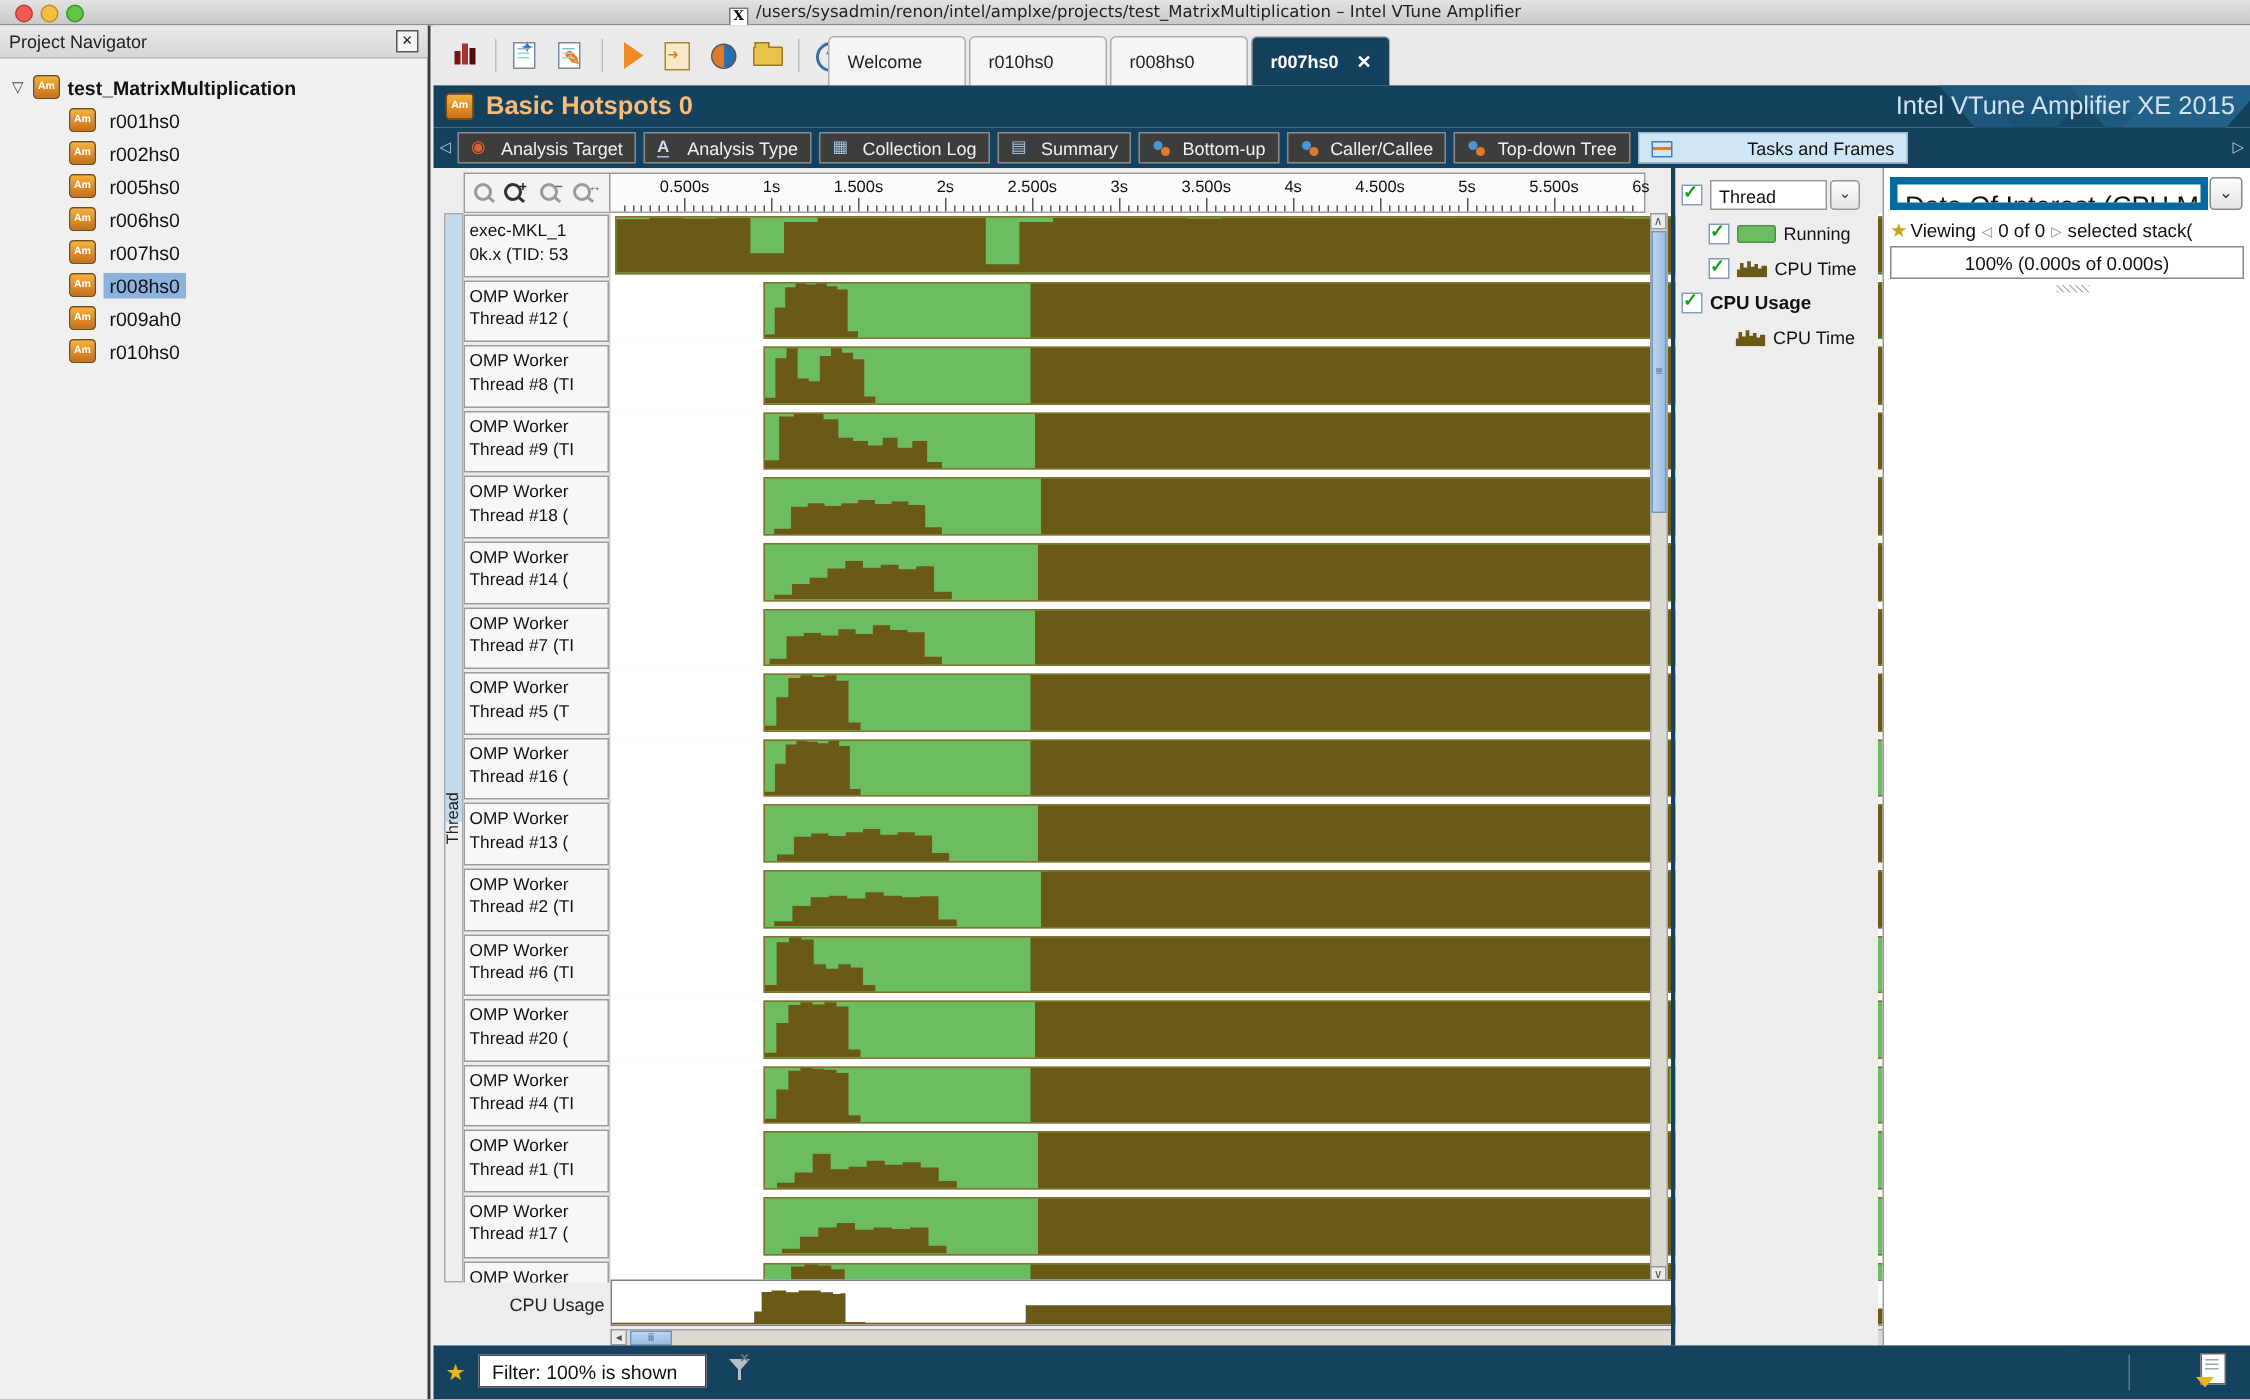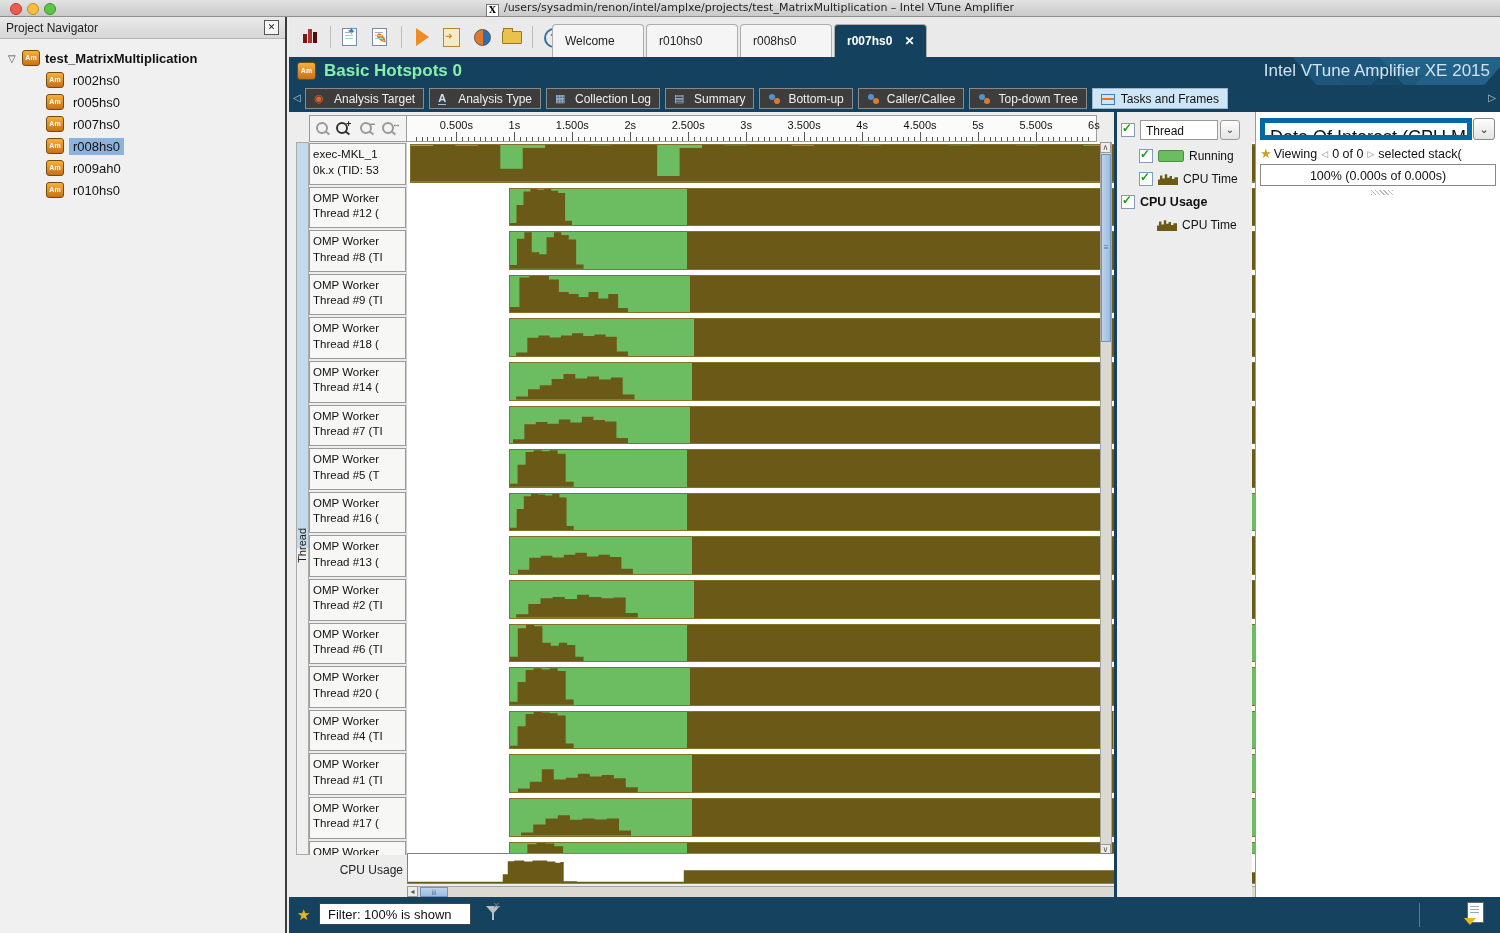--- a/index.html
+++ b/index.html
@@ -70,32 +70,32 @@
   
   #banner{left:0;top:40px;width:1211px;height:28px;background:#14425e;overflow:hidden;}
   #vp-strip{left:0;top:68px;width:1211px;height:27px;background:#14425e;overflow:visible;}
   #zigzag{left:935px;top:40px;width:276px;height:55px;overflow:hidden;}
   .zz{position:absolute;border-style:solid;}
   .zz1{left:60px;top:-10px;border-width:0 60px 70px 60px;border-color:transparent transparent #1d567a transparent;transform:rotate(180deg);}
   .zz2{left:150px;top:-6px;border-width:0 70px 80px 70px;border-color:transparent transparent #246189 transparent;transform:rotate(180deg);}
   .zz3{left:110px;top:18px;border-width:0 45px 50px 45px;border-color:transparent transparent #17507080 transparent;transform:rotate(180deg);}
   #banner-inner{position:absolute;left:8px;top:4px;display:flex;align-items:center;white-space:nowrap;}
   #banner-inner .am-icon{width:17px;height:16px;line-height:15px;margin-right:8px;}
-  #banner-title{color:#86efac;font-weight:bold;font-size:17px;margin-right:14px;}
+  #banner-title{color:#fdba74;font-weight:bold;font-size:17px;margin-right:14px;}
   #banner-sub{color:#e8eef4;font-size:16px;}
   #banner-sub a{color:#e8eef4;text-decoration:underline;}
   #banner-help{display:inline-block;width:15px;height:15px;margin-left:6px;border-radius:50%;background:#e8eef4;color:#14425e;
     font:bold 11px/15px "Liberation Sans",sans-serif;text-align:center;vertical-align:-2px;}
   #brand{position:absolute;right:10px;top:4px;color:#cfe3f2;font-size:17px;z-index:3;}
 
   
   #vp-tabs{position:absolute;left:16px;top:3px;display:flex;z-index:4;}
   .vptab{display:flex;align-items:center;height:21px;margin-right:5px;padding:0 8px;box-sizing:border-box;
     background:#3d3d3d;border:1px solid #8a8a8a;color:#f0f0f0;font-size:12px;white-space:nowrap;}
-  .vptab.active{background:#cfe6f7;border-color:#9ab8cc;color:#111;}
+  .vptab.active{background:#cfe6f7;border-color:#9ab8cc;color:#111;gap:44px;}
   .vpicon{display:inline-block;width:15px;height:13px;margin-right:5px;position:relative;font-size:11px;line-height:13px;}
   .analysis-target-icon::before{content:"◉";color:#e0622a;}
   .analysis-type-icon::before{content:"A";color:#cfe0f0;font-weight:bold;border-bottom:1px solid #9fc0e0;}
   .collection-log-icon::before{content:"▦";color:#9fc0e0;}
   .summary-icon::before{content:"▤";color:#9fc0e0;}
   .bottom-up-icon::before,.caller-callee-icon::before,.top-down-tree-icon::before{content:"";position:absolute;left:1px;top:2px;width:6px;height:6px;border-radius:50%;background:#4e94d4;}
   .bottom-up-icon::after,.caller-callee-icon::after,.top-down-tree-icon::after{content:"";position:absolute;left:6px;top:6px;width:6px;height:6px;border-radius:50%;background:#e07a2a;}
   .tasks-frames-icon::before{content:"";position:absolute;left:0;top:2px;width:12px;height:9px;border:1px solid #3b82c4;background:linear-gradient(#cfe6f7 0 3px,#e07a2a 3px 5px,#cfe6f7 5px);}
   .nav-arrow{position:absolute;top:7px;color:#b8c8d4;font-size:10px;z-index:4;}
 
@@ -211,25 +211,33 @@
     </div>
     <div id="tree">
       <div id="tree-root-row">
         <span class="twisty">▽</span>
         <span class="am-icon">Am</span>
         <span class="root-label">test_MatrixMultiplication</span>
       </div>
       <div id="tree-items">
           <div class="tree-item">
             <span class="am-icon">Am</span>
+            <span class="lbl">r001hs0</span>
+          </div>
+          <div class="tree-item">
+            <span class="am-icon">Am</span>
             <span class="lbl">r002hs0</span>
           </div>
           <div class="tree-item">
             <span class="am-icon">Am</span>
             <span class="lbl">r005hs0</span>
+          </div>
+          <div class="tree-item">
+            <span class="am-icon">Am</span>
+            <span class="lbl">r006hs0</span>
           </div>
           <div class="tree-item">
             <span class="am-icon">Am</span>
             <span class="lbl">r007hs0</span>
           </div>
           <div class="tree-item selected">
             <span class="am-icon">Am</span>
             <span class="lbl">r008hs0</span>
           </div>
           <div class="tree-item">

